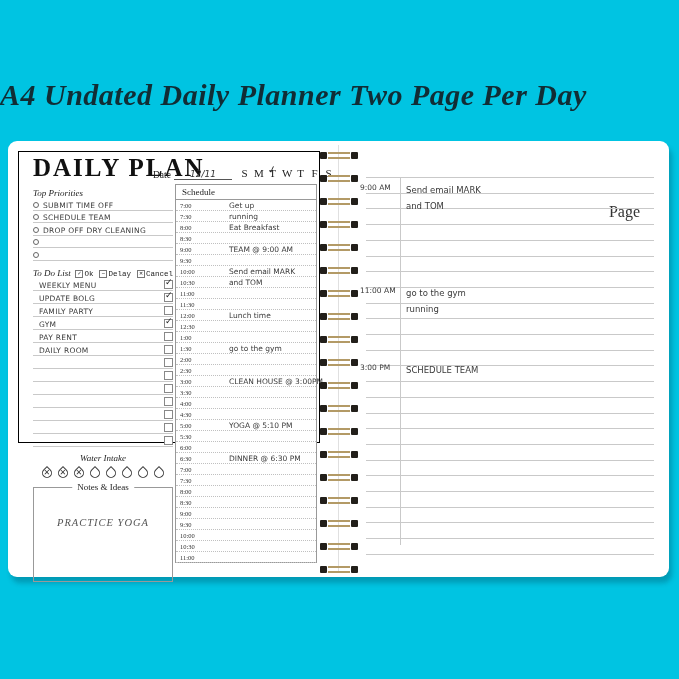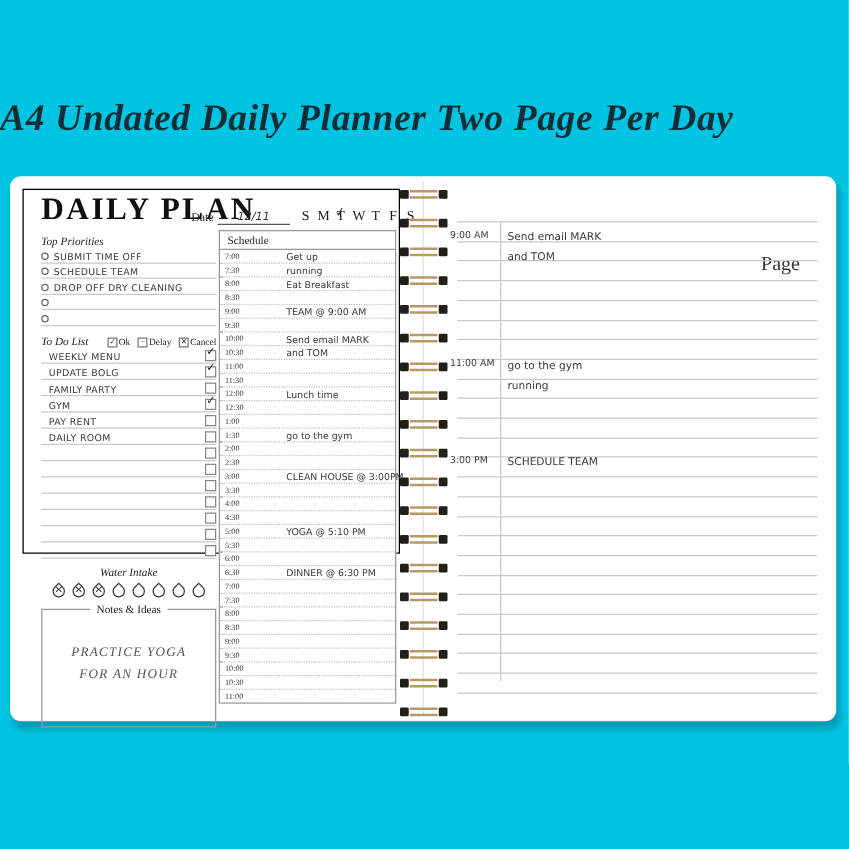--- a/index.html
+++ b/index.html
@@ -35,21 +35,21 @@
   .wk{position:relative;width:9px;text-align:center;}
   .wkchk{position:absolute;left:0px;top:-3px;font-size:10px;color:#222;transform:rotate(-12deg);}
   .col-left{position:absolute;left:14px;top:36px;width:140px;}
   .sec-label{font-size:9px;color:#1d1d1d;font-style:italic;}
   .pri-row{height:11.5px;border-bottom:1px solid #c9c9c9;display:flex;align-items:flex-end;gap:4px;}
   .bullet{width:4px;height:4px;border:1px solid #666;border-radius:50%;margin-bottom:2px;flex:0 0 auto;}
   .hand{font-family:"DejaVu Sans", sans-serif;color:#3a3a3a;}
   .pri-text{font-size:7.5px;letter-spacing:0.3px;}
   .todo-head{margin-top:7px;display:flex;justify-content:space-between;align-items:flex-end;}
   .legend{display:flex;gap:6px;align-items:center;}
-  .lg{display:flex;gap:1px;align-items:flex-end;font-size:7.5px;color:#222;}
+  .lg{display:flex;gap:1px;align-items:center;font-size:7.5px;color:#222;font-family:Liberation Mono, monospace;}
   .lgbox{width:6px;height:6px;border:1px solid #777;font-size:6px;line-height:6px;text-align:center;color:#222;}
   .todo-row{height:12px;border-bottom:1px solid #c9c9c9;display:flex;align-items:flex-end;justify-content:space-between;}
   .todo-text{font-size:7.5px;letter-spacing:0.3px;padding-left:6px;}
   .cbox{width:7px;height:7px;border:1px solid #888;position:relative;margin-bottom:1px;flex:0 0 auto;background:#fff;}
   .cchk{position:absolute;left:0px;top:-4px;font-size:9px;color:#222;font-family:"DejaVu Sans",sans-serif;}
   .water{margin-top:6px;text-align:center;}
   .drops{display:flex;justify-content:center;gap:6px;margin-top:5px;}
   .drop{width:8px;height:8px;border:1px solid #3c3c3c;border-radius:0 50% 50% 50%;transform:rotate(45deg);position:relative;}
   .dropx{position:absolute;left:0px;top:-1px;font-size:8px;color:#333;transform:rotate(-45deg);font-family:"DejaVu Sans",sans-serif;}
   .notes-box{position:relative;margin-top:9px;border:1px solid #999;height:93px;}
@@ -224,21 +224,20 @@
             <span class="drop"></span>
             <span class="drop"></span>
             <span class="drop"></span>
           </div>
       </div>
 
       <div class="notes-box">
         <div class="notes-legend">Notes &amp; Ideas</div>
         <div class="notes-text">
           <div>PRACTICE YOGA</div>
-          <div>FOR AN HOUR</div>
         </div>
       </div>
     </div>
 
     <div class="schedule">
       <div class="sched-head">Schedule</div>
       <div id="sched-rows">
           <div class="sched-row">
             <span class="s-time">7:00</span>
             <span class="s-entry hand">Get up</span>

